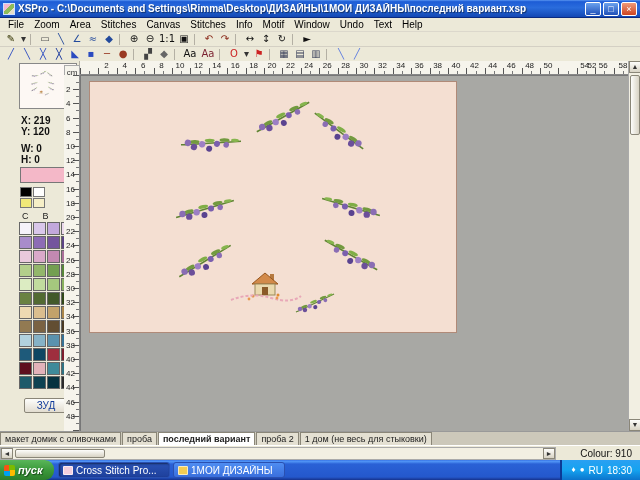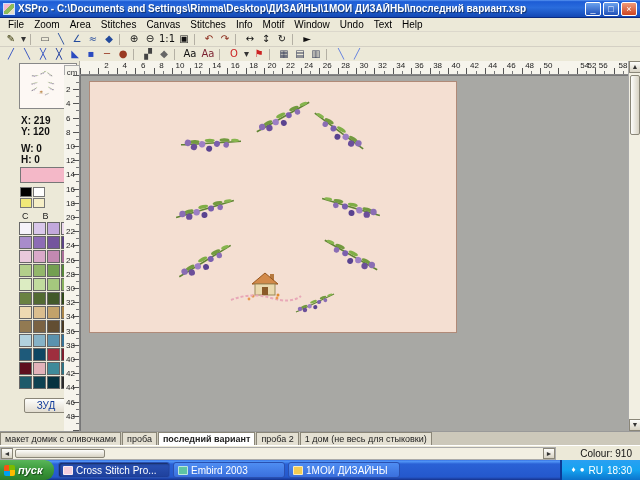--- a/index.html
+++ b/index.html
@@ -448,24 +448,20 @@
   <button class="startbtn">
     <span class="flag"></span>
     <span>пуск</span>
   </button>
   <div class="tasks" id="tasks">
       <div class="task active">
         <span class="task-icon" style="background: rgb(242, 206, 222);"></span>
         <span class="task-label">Cross Stitch Pro...</span>
       </div>
       <div class="task">
-        <span class="task-icon" style="background: rgb(94, 196, 164);"></span>
-        <span class="task-label">Embird 2003</span>
-      </div>
-      <div class="task">
         <span class="task-icon" style="background: rgb(242, 204, 84);"></span>
         <span class="task-label">1МОИ ДИЗАЙНЫ</span>
       </div>
     </div>
   <div class="tray">
     <span class="tray-icon">♦</span>
     <span class="tray-icon">●</span>
     <span>RU</span>
     <span>18:30</span>
   </div>

